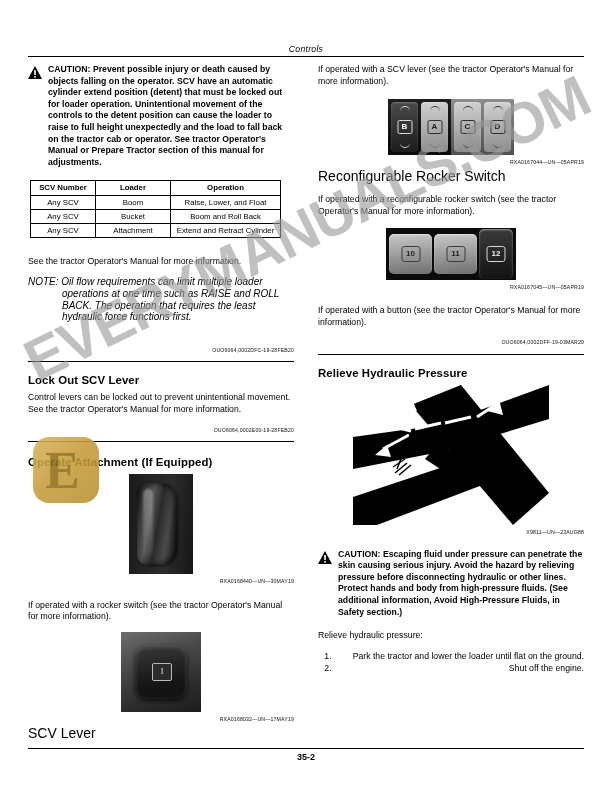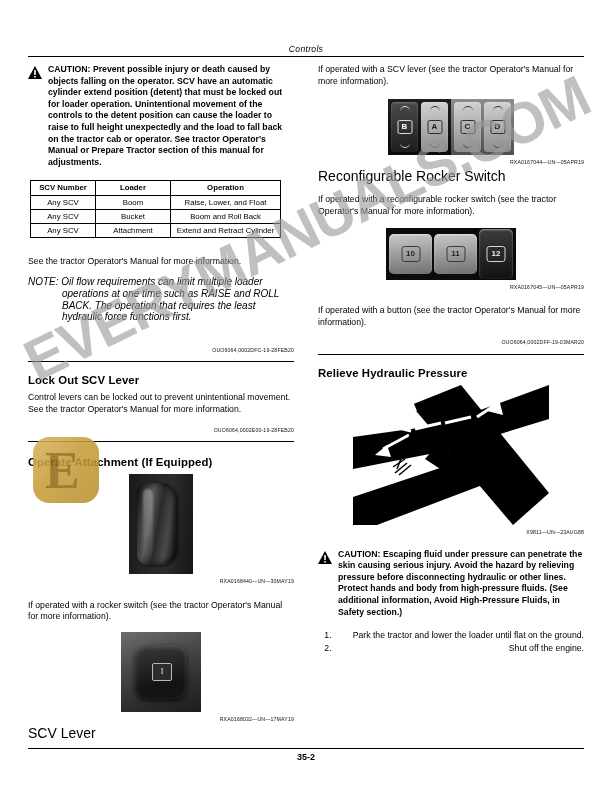--- a/index.html
+++ b/index.html
@@ -407,20 +407,21 @@
         <svg width="14" height="13" viewBox="0 0 14 13">
           <polygon points="7,0 14,13 0,13" fill="#000"></polygon>
           <rect x="6.2" y="4" width="1.6" height="5" fill="#fff"></rect>
           <rect x="6.2" y="10" width="1.6" height="1.6" fill="#fff"></rect>
         </svg>
       </div>
       <div class="caution-text">CAUTION: Escaping fluid under pressure can penetrate the skin causing serious injury. Avoid the hazard by relieving pressure before disconnecting hydraulic or other lines. Protect hands and body from high-pressure fluids. (See additional information, Avoid High-Pressure Fluids, in Safety section.)</div>
     </div>
 
 
+    <p class="para" style="margin-top:11px">Relieve hydraulic pressure:</p>
 
     <ol class="steps">
       <li>Park the tractor and lower the loader until flat on the ground.</li>
       <li>Shut off the engine.</li>
     </ol>
 
   </div>
 
   <div class="footer-rule"></div>
   <div class="footer-num">35-2</div>

